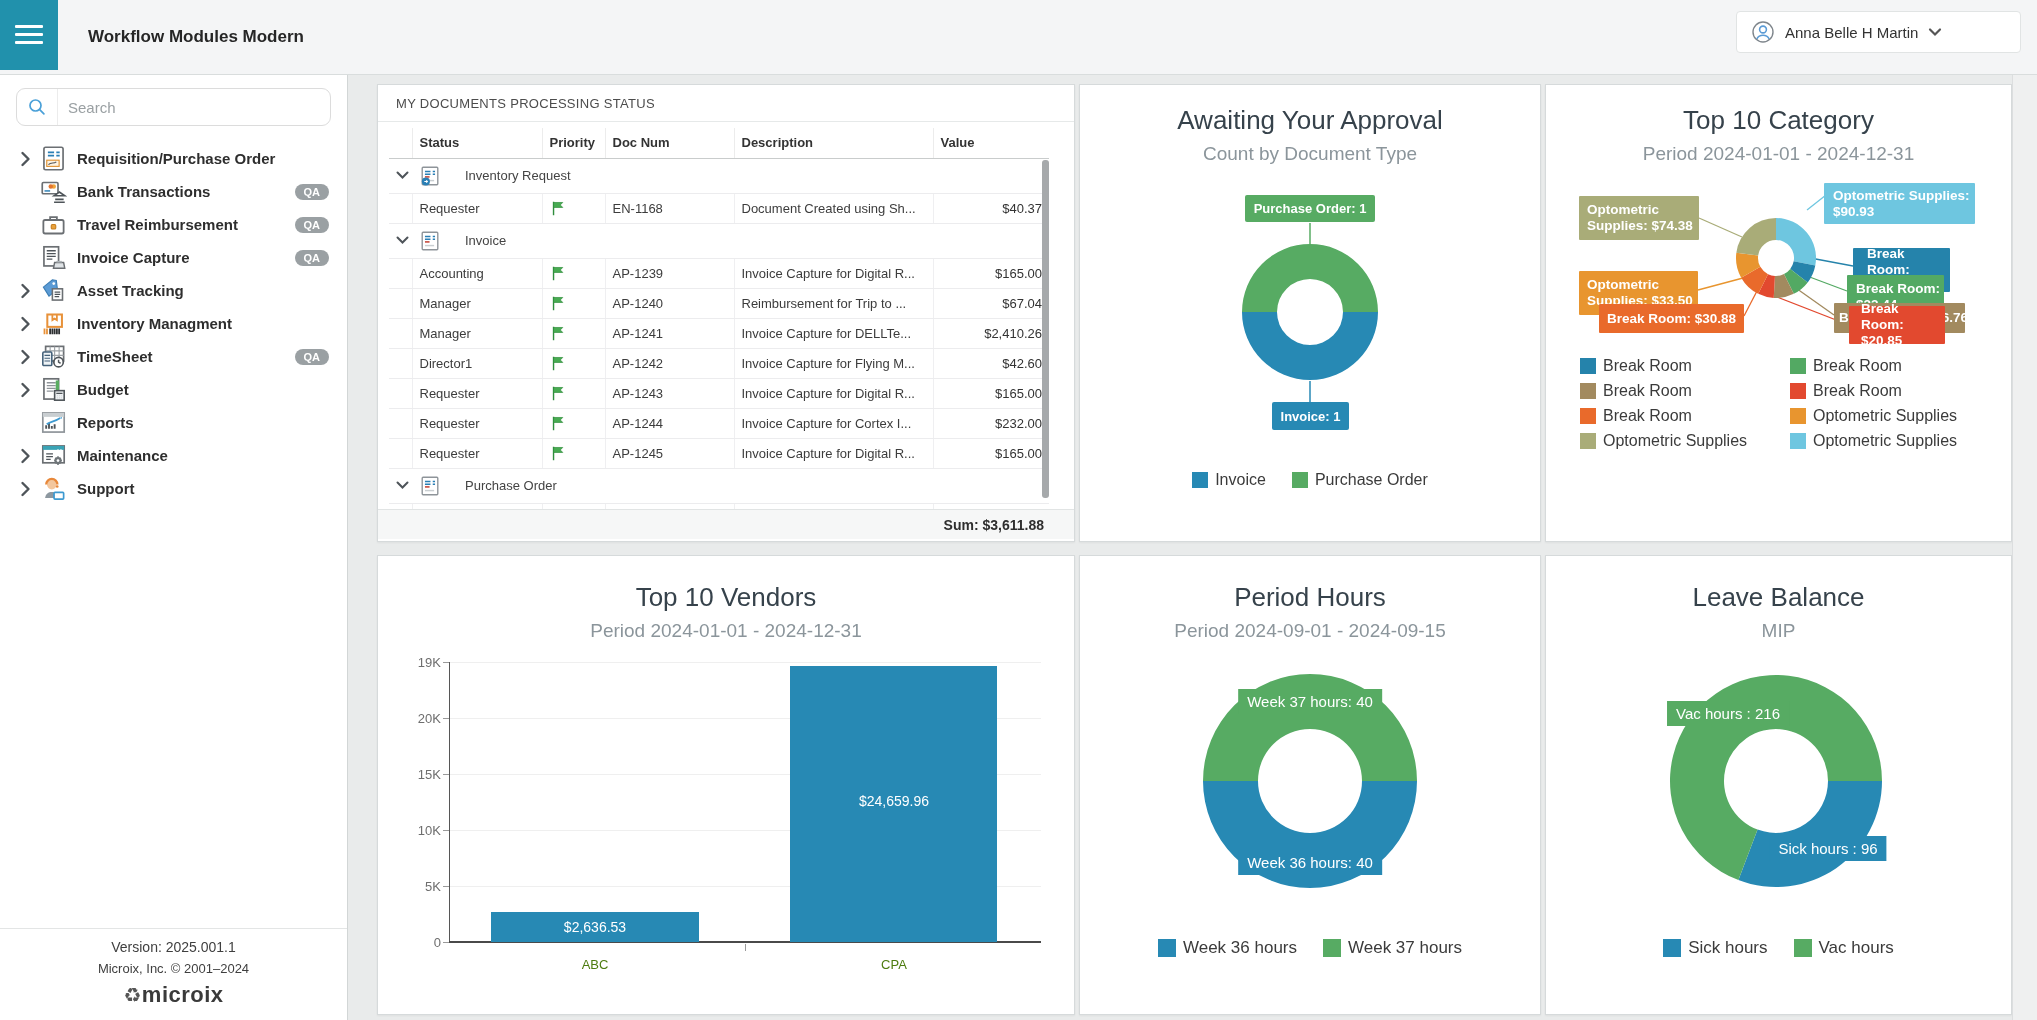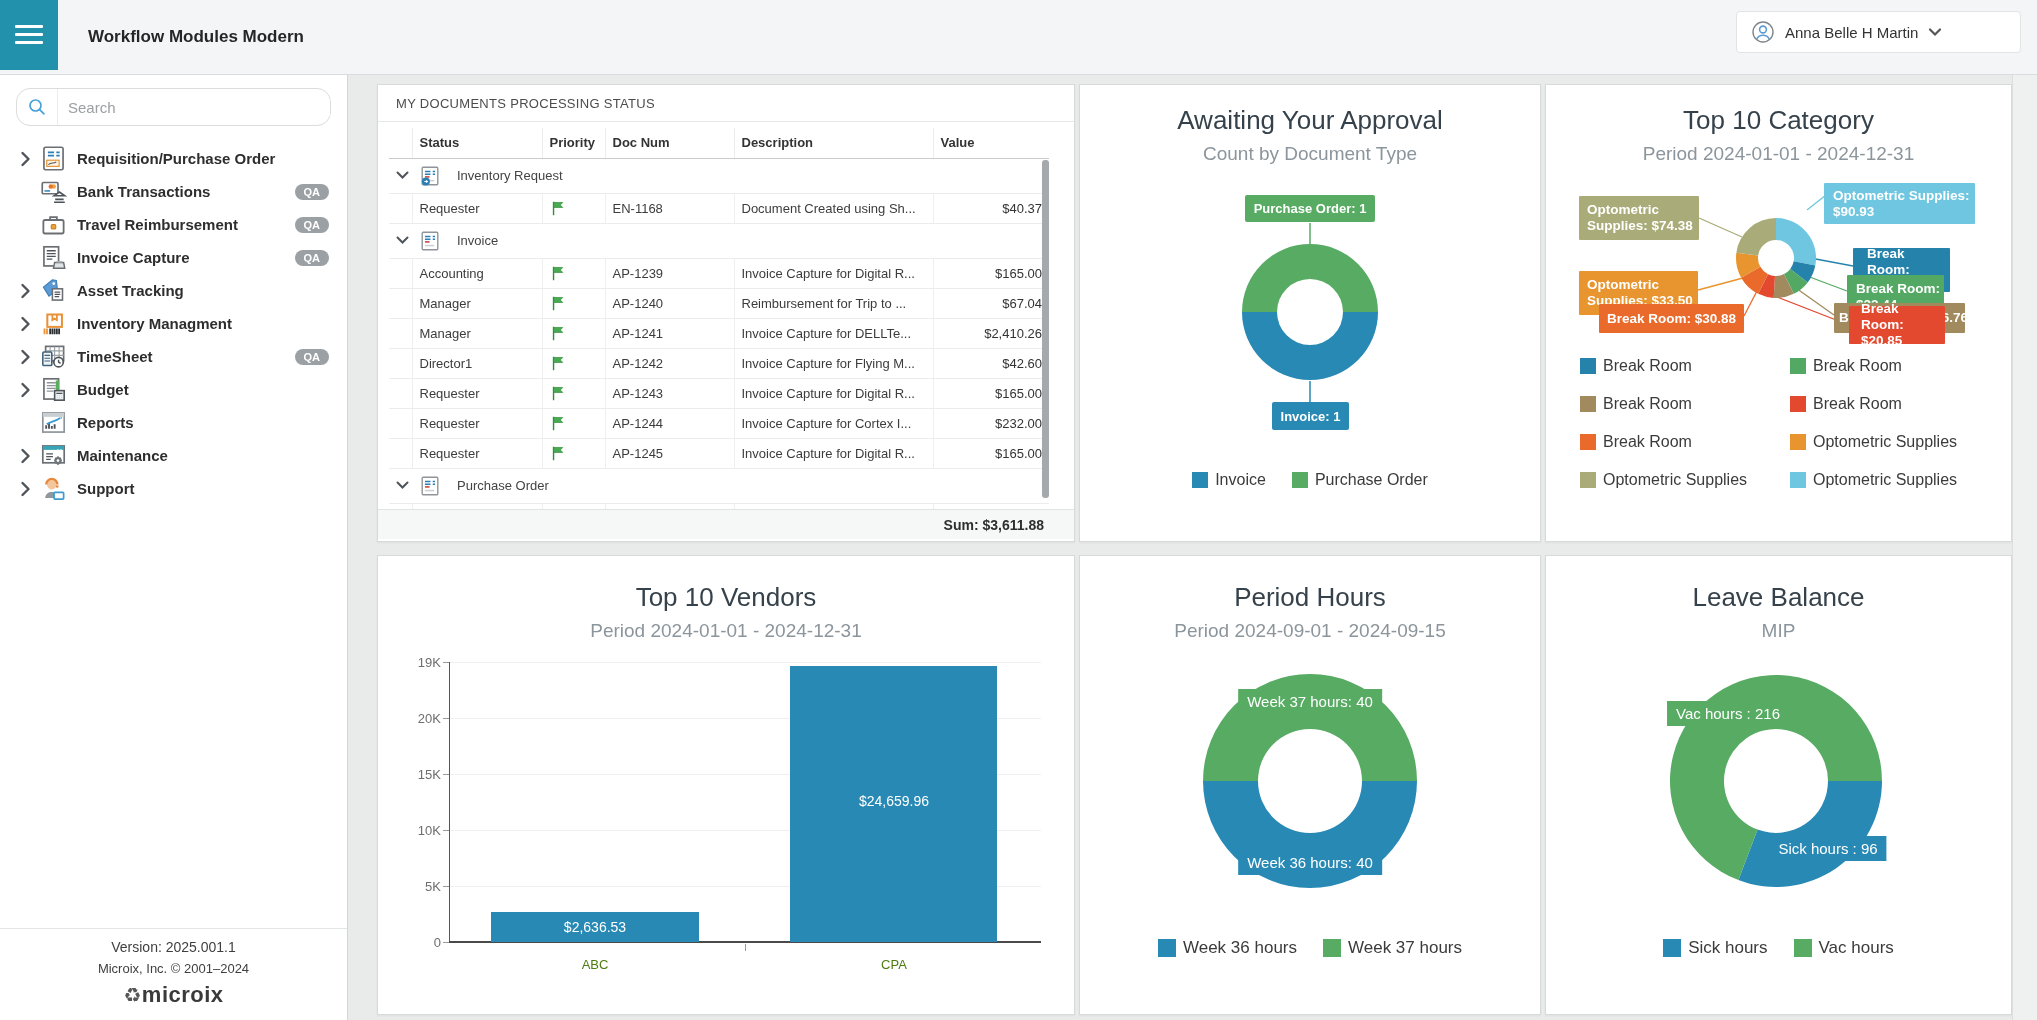--- a/index.html
+++ b/index.html
@@ -7,21 +7,21 @@
 #page{position:relative;width:2037px;height:1020px;background:#e9ebeb}
 
 #hdr{position:absolute;left:0;top:0;width:2037px;height:75px;background:#f4f5f6;border-bottom:1px solid #d9dddd}
 #menuBtn{position:absolute;left:0;top:0;width:58px;height:70px;background:#2191ac;cursor:pointer}
 #menuBtn .bar{position:absolute;left:15px;width:28px;height:3px;background:#fff;border-radius:1px}
 #appTitle{position:absolute;left:88px;top:0;line-height:73px;font-size:17px;font-weight:bold;color:#262626}
 #userPill{position:absolute;right:16px;top:11px;height:42px;min-width:285px;background:#fff;border:1px solid #e1e4e4;border-radius:4px;display:flex;align-items:center;padding:0 14px;gap:10px;cursor:pointer}
 #userPill .uname{font-size:15px;color:#333}
 
 #sbar{position:absolute;left:0;top:75px;width:348px;height:945px;background:#fff;border-right:1px solid #d2d6d6}
-#searchBox{margin:13px 16px 16px 16px;height:38px;border:1px solid #dcdcdc;border-radius:14px;display:flex;align-items:center;background:#fff}
+#searchBox{margin:13px 16px 16px 16px;height:38px;border:1px solid #dcdcdc;border-radius:9px;display:flex;align-items:center;background:#fff}
 #searchBox .sic{width:41px;height:100%;display:flex;align-items:center;justify-content:center;border-right:1px solid #ececec}
 #searchBox input{border:0;outline:none;flex:1;font-size:15px;color:#444;padding:0 10px;font-family:"Liberation Sans",sans-serif}
 #searchBox input::placeholder{color:#9aa0a3}
 .navItem{display:flex;align-items:center;height:33px;padding-left:12px;cursor:pointer}
 .navItem .chev{width:26px;display:flex;align-items:center;justify-content:center}
 .navItem .nicon{width:30px;height:28px;margin-right:9px;display:flex;align-items:center;justify-content:center}
 .navItem .nlabel{font-size:15px;font-weight:bold;color:#2e2e2e}
 .qaBadge{margin-left:auto;margin-right:18px;background:#9aa0a3;color:#fff;font-size:11px;font-weight:bold;border-radius:9px;padding:2px 9px}
 #sbFoot{position:absolute;left:0;bottom:12px;width:100%;border-top:1px solid #e3e5e5;padding-top:10px;text-align:center}
 #sbFoot .v1{font-size:14px;color:#3f3f3f;margin-bottom:6px}
@@ -39,33 +39,33 @@
 .ctitle{position:absolute;left:0;right:0;text-align:center;font-size:26px;color:#36424b}
 .csub{position:absolute;left:0;right:0;text-align:center;font-size:19px;color:#8b959b}
 
 #docsHdr{height:37px;border-bottom:1px solid #e6e9e9;display:flex;align-items:center;padding-left:18px;font-size:13px;color:#4c4c4c;letter-spacing:.3px}
 #docsTblWrap{position:absolute;left:11px;top:43px;width:660px}
 table.grid{border-collapse:collapse;table-layout:fixed;width:660px;font-size:13px;color:#3c3c3c}
 table.grid th{font-weight:bold;text-align:left;color:#333;height:30px;padding:0 7px;border-bottom:1px solid #c9cccc;border-right:1px solid #ececec;background:#fff}
 table.grid td{border-bottom:1px solid #ececee;border-right:1px solid #efeff1;padding:0 7px;height:30px;background:#fff}
 table.grid th:last-child,table.grid td:last-child{border-right:0}
 tr.grpRow td{height:35px;border-right:0!important}
-.grpCell{display:flex;align-items:center;gap:16px}
+.grpCell{display:flex;align-items:center;gap:24px}
 .grpName{font-size:13px;color:#444}
 td.valCell{text-align:right;color:#333}
 tr.partial td{height:7px;border-bottom:0}
 #sumBar{position:absolute;left:0;right:0;top:424px;height:30px;background:#f6f7f7;border-top:1px solid #e1e4e4;display:flex;align-items:center;justify-content:flex-end;padding-right:30px;font-size:14px;font-weight:bold;color:#2e2e2e}
 #tScroll{position:absolute;left:664px;top:75px;width:7px;height:338px;background:#a6a9ab;border-radius:3px}
 
 .legendRow{position:absolute;left:0;right:0;display:flex;justify-content:center;gap:26px}
 .lgItem{display:flex;align-items:center;gap:7px;font-size:16px;color:#3b3b3b}
 .lgItem .sw{width:16px;height:16px;display:inline-block}
 .lgBig .lgItem{font-size:17px}
 .lgBig .lgItem .sw{width:18px;height:18px}
-#topLegend{position:absolute;left:34px;top:272px;width:420px;display:flex;flex-wrap:wrap;row-gap:20px}
+#topLegend{position:absolute;left:34px;top:272px;width:420px;display:flex;flex-wrap:wrap;row-gap:7px}
 #topLegend .lgItem{width:50%}
 
 .co{position:absolute;color:#fff;font-weight:bold;display:flex;flex-direction:column;justify-content:center;border-radius:1px}
 .co .ln{line-height:16px}
 .aw-co{position:absolute;color:#fff;font-size:13px;font-weight:bold;display:flex;align-items:center;justify-content:center;border-radius:2px}
 
 #venPlot{position:absolute;left:71px;top:106px;width:592px;height:280px}
 .gline{position:absolute;left:0;right:0;height:1px;background:#efefef}
 #venPlot .yaxis{position:absolute;left:0;top:0;bottom:0;width:1px;background:#565656}
 #venPlot .xaxis{position:absolute;left:0;right:0;bottom:-1px;height:2px;background:#4a4a4a}

